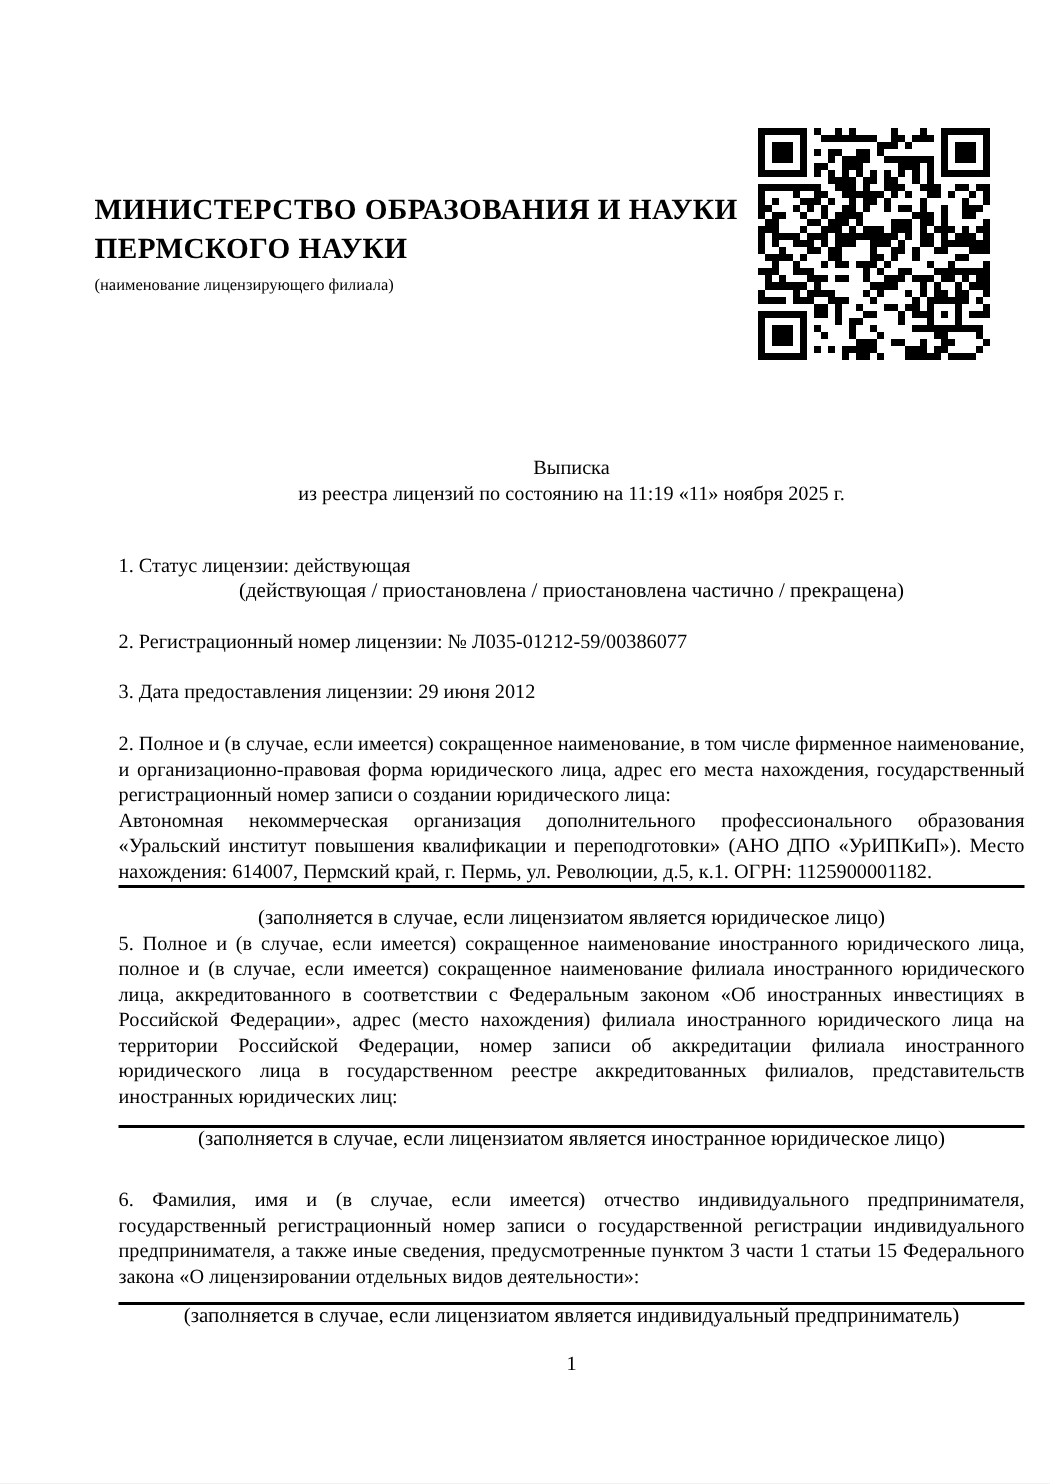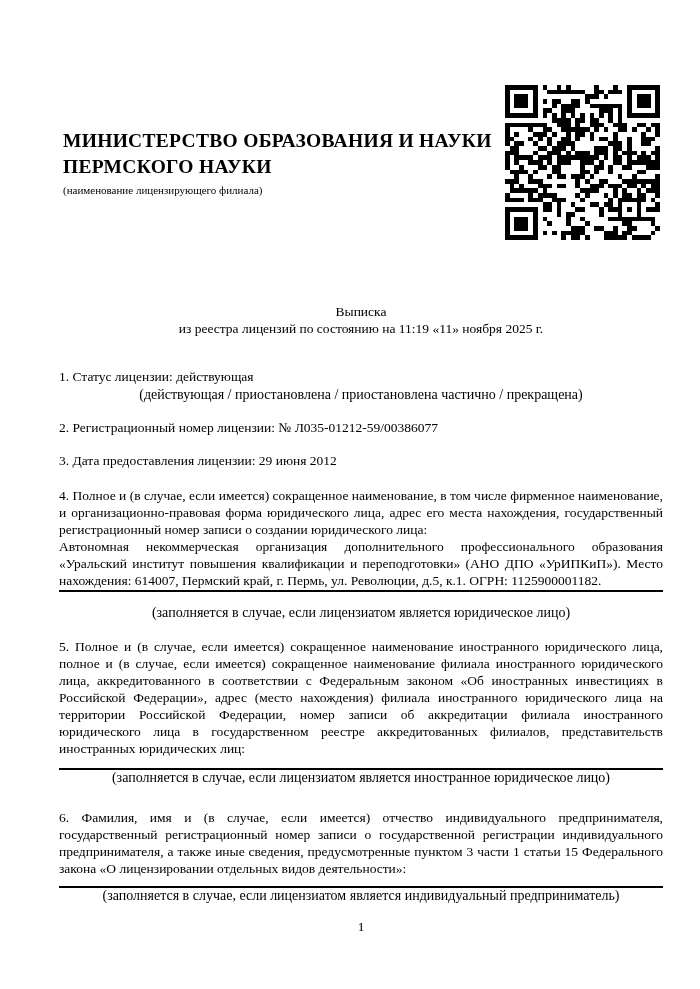--- a/index.html
+++ b/index.html
@@ -33,21 +33,21 @@
   }
   .qr {
     position: absolute;
     left: 505px;
     top: 85px;
     width: 155px;
     height: 155px;
   }
   .content {
     position: absolute;
-    left: 59px;
+    left: 79px;
     top: 0;
     width: 604px;
   }
   .doc-head {
     margin-top: 303px;
     text-align: center;
     font-size: 13.5px;
     line-height: 17px;
   }
   .field {
@@ -65,21 +65,21 @@
     border-top: 2px solid #000;
     height: 0;
   }
   .mt-status   { margin-top: 31px; }
   .mt-capt1    { margin-top: 3px; }
   .mt-reg      { margin-top: 17px; }
   .mt-date     { margin-top: 16px; }
   .mt-p4       { margin-top: 18px; }
   .mt-rule4    { margin-top: 1px; }
   .mt-capt4    { margin-top: 14px; }
-  .mt-p5       { margin-top: 18px; }
+  .mt-p5       { }
   .mt-rule5    { margin-top: 11px; }
   .mt-capt5    { margin-top: 1px; }
   .mt-p6       { margin-top: 24px; }
   .mt-rule6    { margin-top: 9px; }
   .mt-capt6    { margin-top: 1px; }
   .mt-inn      { margin-top: 28px; }
   .page-num {
     margin-top: 15px;
     text-align: center;
     font-size: 13.5px;
@@ -109,21 +109,21 @@
       <div>из реестра лицензий по состоянию на 11:19 «11» ноября 2025 г.</div>
     </div>
 
     <p class="field mt-status">1. Статус лицензии: действующая</p>
     <div class="caption mt-capt1">(действующая / приостановлена / приостановлена частично / прекращена)</div>
 
     <p class="field mt-reg">2. Регистрационный номер лицензии: № Л035-01212-59/00386077</p>
 
     <p class="field mt-date">3. Дата предоставления лицензии: 29 июня 2012</p>
 
-    <p class="field just mt-p4">4. Полное и (в случае, если имеется) сокращенное наименование, в том числе фирменное наименование, и организационно-правовая форма юридического лица, адрес его места нахождения, государственный регистрационный номер записи о создании юридического лица:</p>
+    <p class="field just mt-p4">2. Полное и (в случае, если имеется) сокращенное наименование, в том числе фирменное наименование, и организационно-правовая форма юридического лица, адрес его места нахождения, государственный регистрационный номер записи о создании юридического лица:</p>
     <p class="field just">Автономная некоммерческая организация дополнительного профессионального образования «Уральский институт повышения квалификации и переподготовки» (АНО ДПО «УрИПКиП»). Место нахождения: 614007, Пермский край, г. Пермь, ул. Революции, д.5, к.1. ОГРН: 1125900001182.</p>
     <div class="rule mt-rule4"></div>
     <div class="caption mt-capt4">(заполняется в случае, если лицензиатом является юридическое лицо)</div>
 
     <p class="field just mt-p5">5. Полное и (в случае, если имеется) сокращенное наименование иностранного юридического лица, полное и (в случае, если имеется) сокращенное наименование филиала иностранного юридического лица, аккредитованного в соответствии с Федеральным законом «Об иностранных инвестициях в Российской Федерации», адрес (место нахождения) филиала иностранного юридического лица на территории Российской Федерации, номер записи об аккредитации филиала иностранного юридического лица в государственном реестре аккредитованных филиалов, представительств иностранных юридических лиц:</p>
     <div class="rule mt-rule5"></div>
     <div class="caption mt-capt5">(заполняется в случае, если лицензиатом является иностранное юридическое лицо)</div>
 
     <p class="field just mt-p6">6. Фамилия, имя и (в случае, если имеется) отчество индивидуального предпринимателя, государственный регистрационный номер записи о государственной регистрации индивидуального предпринимателя, а также иные сведения, предусмотренные пунктом 3 части 1 статьи 15 Федерального закона «О лицензировании отдельных видов деятельности»:</p>
     <div class="rule mt-rule6"></div>

